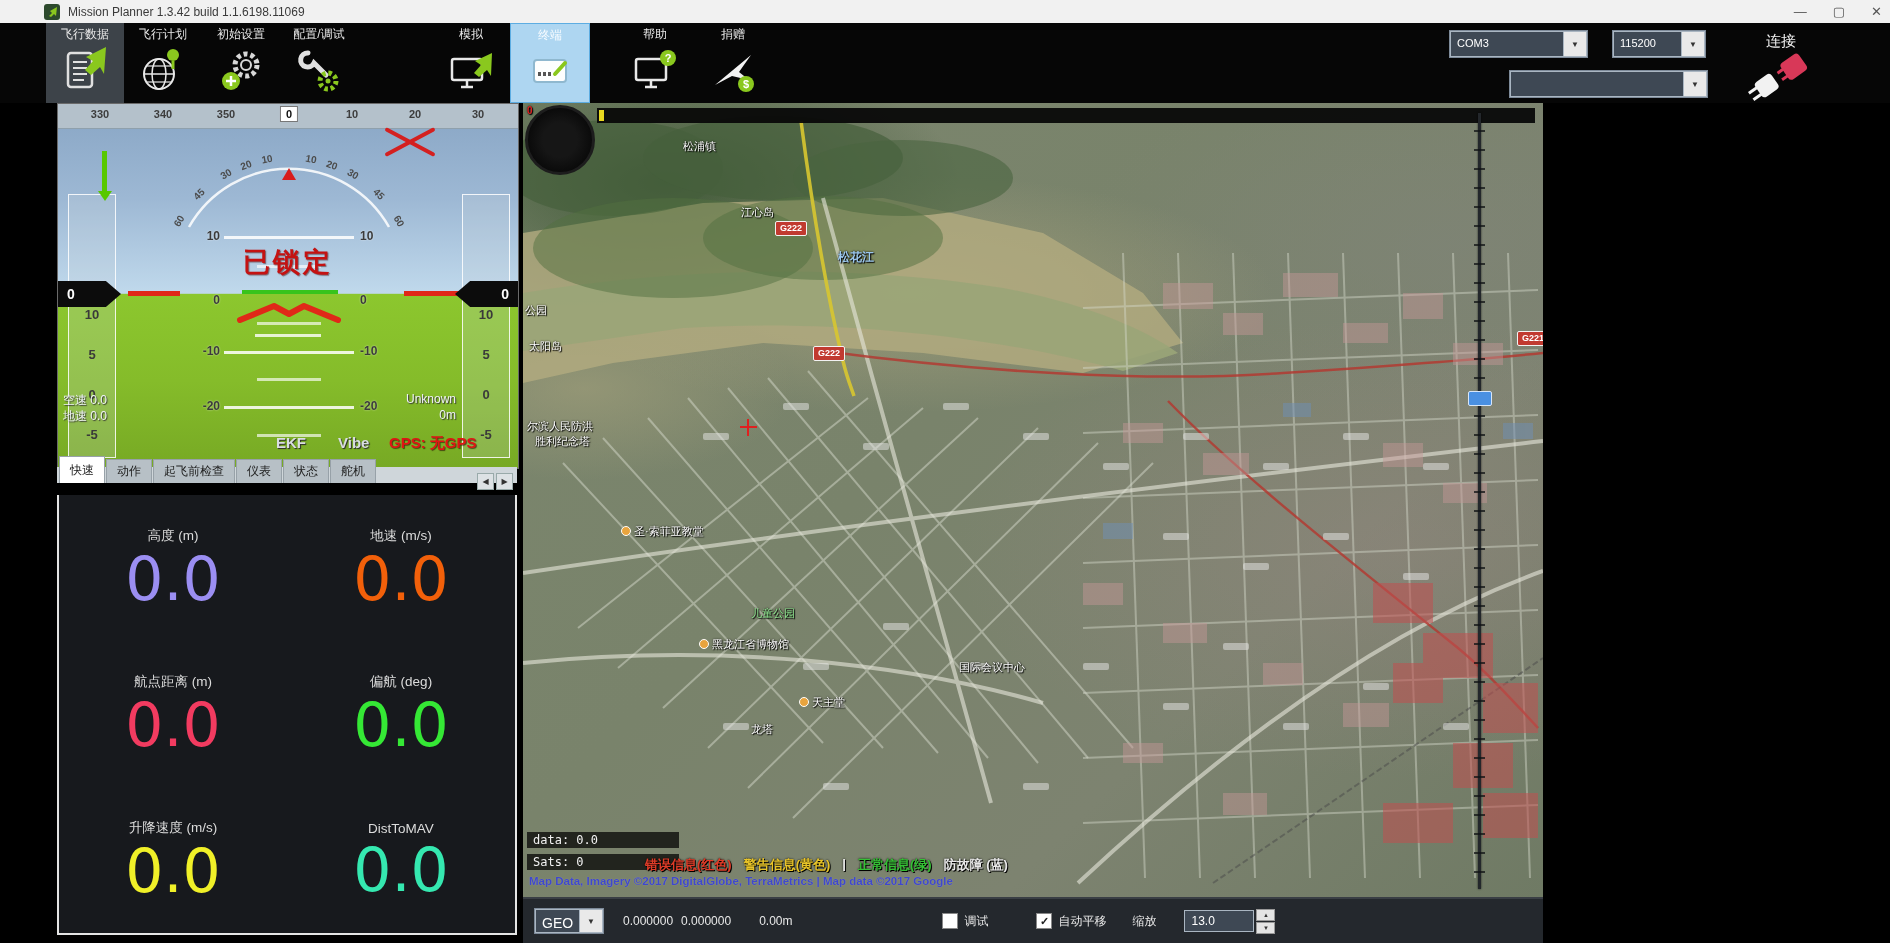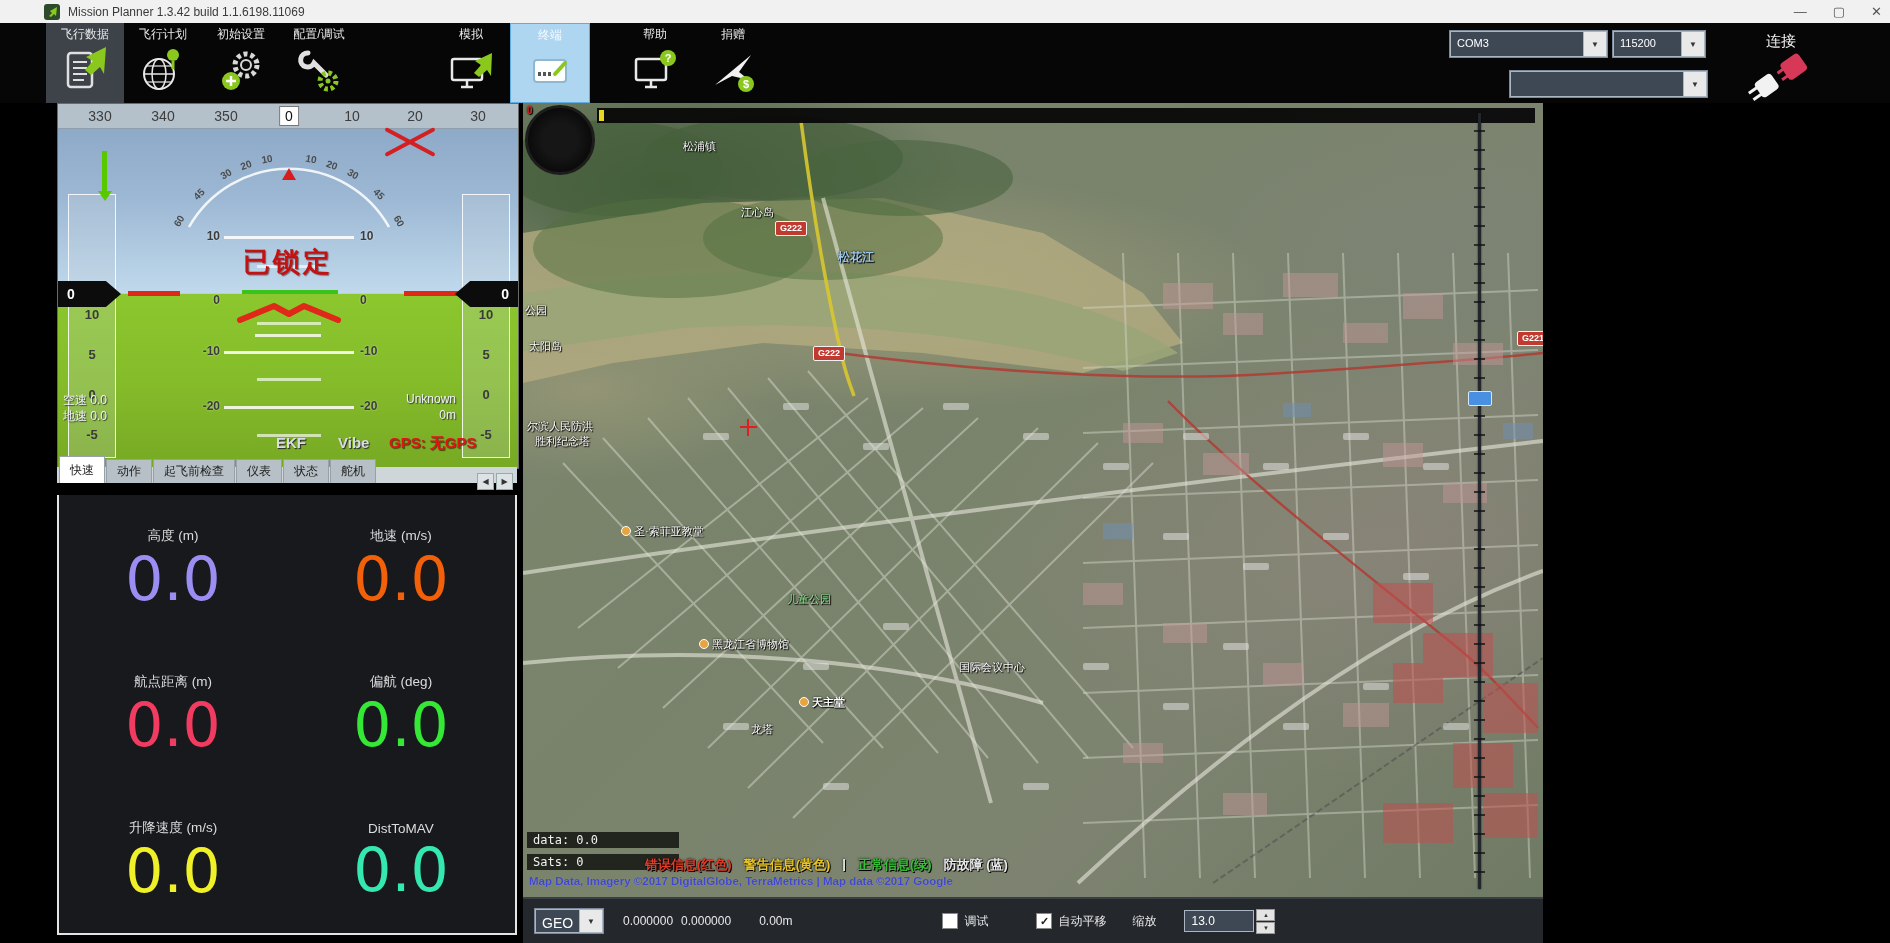--- a/index.html
+++ b/index.html
@@ -28,21 +28,21 @@
     border:1px solid #aab6c2;border-right:none;box-sizing:border-box;overflow:hidden;white-space:nowrap}
   .combo .drop{width:22px;background:#e9e9e9;color:#333;font-size:8px;display:flex;
     align-items:center;justify-content:center;border:1px solid #aab6c2}
   .connect-label{position:absolute;color:#f0f0f0;font-size:15px}
   
   .hud{position:absolute;left:57px;top:103px;width:460px;height:364px;overflow:hidden;
     border:1px solid #6a6a6a;background:linear-gradient(#88a5c4 0%,#9db8d4 26%,#c0d9ec 52%,
       #8cc72e 52.3%,#85bc2a 76%,#77a924 100%)}
   .hud-heading{position:absolute;left:0;top:0;width:100%;height:24px;background:#b4c1cb;
     border-bottom:1px solid #8fa0ac}
-  .hd-num{position:absolute;top:4px;font-size:14px;font-weight:normal;color:#3d3d3d;transform:translateX(-50%)}
+  .hd-num{position:absolute;top:4px;font-size:11px;font-weight:bold;color:#3d3d3d;transform:translateX(-50%)}
   .hd-num.boxed{background:#fff;border:1px solid #777;padding:1px 5px;top:2px;color:#111}
   .roll-num{position:absolute;font-size:10px;font-weight:bold;color:#4c4c4c;transform:translate(-50%,-50%)}
   .pitch-line{position:absolute;left:166px;width:130px;height:3px;background:rgba(255,255,255,.85)}
   .pitch-minor{position:absolute;left:199px;width:64px;height:3px;background:rgba(255,255,255,.65)}
   .pitch-lab{position:absolute;font-size:12px;font-weight:bold;color:#3b3b3b;
     text-shadow:0 0 2px rgba(255,255,255,.6);width:34px}
   .hrz-red{position:absolute;top:187px;height:5px;background:#e02818}
   .hrz-green{position:absolute;top:186px;height:4px;background:#38c41c;left:184px;width:96px}
   .armed-text{position:absolute;left:0;right:0;top:140px;text-align:center;font-size:27px;
     font-weight:bold;color:#c41212;letter-spacing:3px;text-shadow:1px 1px 1px rgba(60,0,0,.5)}
@@ -227,21 +227,21 @@
       <div class="tb-item">
         <div class="tb-label">捐赠</div>
         <div class="tb-icon"><svg width="46" height="50">
             <path d="M5,40 L41,10 L29,27 L39,35 L22,31 Z" fill="#f2f2f2"></path>
             <circle cx="36" cy="39" r="8" fill="#8ac81e"></circle>
             <text x="36" y="43" text-anchor="middle" font-size="11" font-weight="bold" fill="#fff">$</text>
           </svg></div>
       </div>
     </div>
   <div class="combo" style="left:1450px;top:8px">
-    <div class="field" style="width:133px">COM3</div>
+    <div class="field" style="width:113px">COM3</div>
     <div class="drop">▼</div>
   </div>
   <div class="combo" style="left:1613px;top:8px">
     <div class="field" style="width:68px">115200</div>
     <div class="drop">▼</div>
   </div>
   <div class="combo" style="left:1510px;top:48px">
     <div class="field" style="width:173px"></div>
     <div class="drop">▼</div>
   </div>
@@ -510,24 +510,24 @@
     <div id="map-labels">
         <div class="m-label red-num" style="left: 4px; top: 2px;">0</div>
         <div class="m-label place" style="left: 160px; top: 36px;">松浦镇</div>
         <div class="m-label place" style="left: 218px; top: 102px;">江心岛</div>
         <div class="m-label river" style="left: 315px; top: 146px;">松花江</div>
         <div class="m-label place" style="left: 2px; top: 200px;">公园</div>
         <div class="m-label place" style="left: 6px; top: 236px;">太阳岛</div>
         <div class="m-label place" style="left: 4px; top: 316px;">尔滨人民防洪</div>
         <div class="m-label place" style="left: 12px; top: 331px;">胜利纪念塔</div>
         <div class="m-label place" style="left: 98px; top: 421px;"><span class="m-dot"></span>圣·索菲亚教堂</div>
-        <div class="m-label green" style="left: 228px; top: 489px; margin-left: 36px;">儿童公园</div>
+        <div class="m-label green" style="left: 228px; top: 503px;">儿童公园</div>
         <div class="m-label place" style="left: 176px; top: 534px;"><span class="m-dot"></span>黑龙江省博物馆</div>
         <div class="m-label place" style="left: 436px; top: 557px;">国际会议中心</div>
-        <div class="m-label place" style="left: 276px; top: 592px; font-weight: bold;"><span class="m-dot"></span>天主堂</div>
+        <div class="m-label place" style="left: 276px; top: 592px;"><span class="m-dot"></span>天主堂</div>
         <div class="m-label place" style="left: 228px; top: 619px;">龙塔</div>
         <div class="m-badge" style="left: 252px; top: 118px;">G222</div>
         <div class="m-badge" style="left: 290px; top: 243px;">G222</div>
         <div class="m-badge" style="left: 966px; top: 228px; margin-left: 28px;">G221</div>
       </div>
     <div class="ov-chip" style="left:4px;top:729px">data: 0.0</div>
     <div class="ov-chip" style="left:4px;top:751px">Sats: 0</div>
     <div class="ov-legend" id="legend-row">
         <span style="color: rgb(224, 60, 40);">错误信息(红色)</span>
         <span style="color: rgb(232, 196, 40);">警告信息(黄色)</span>

